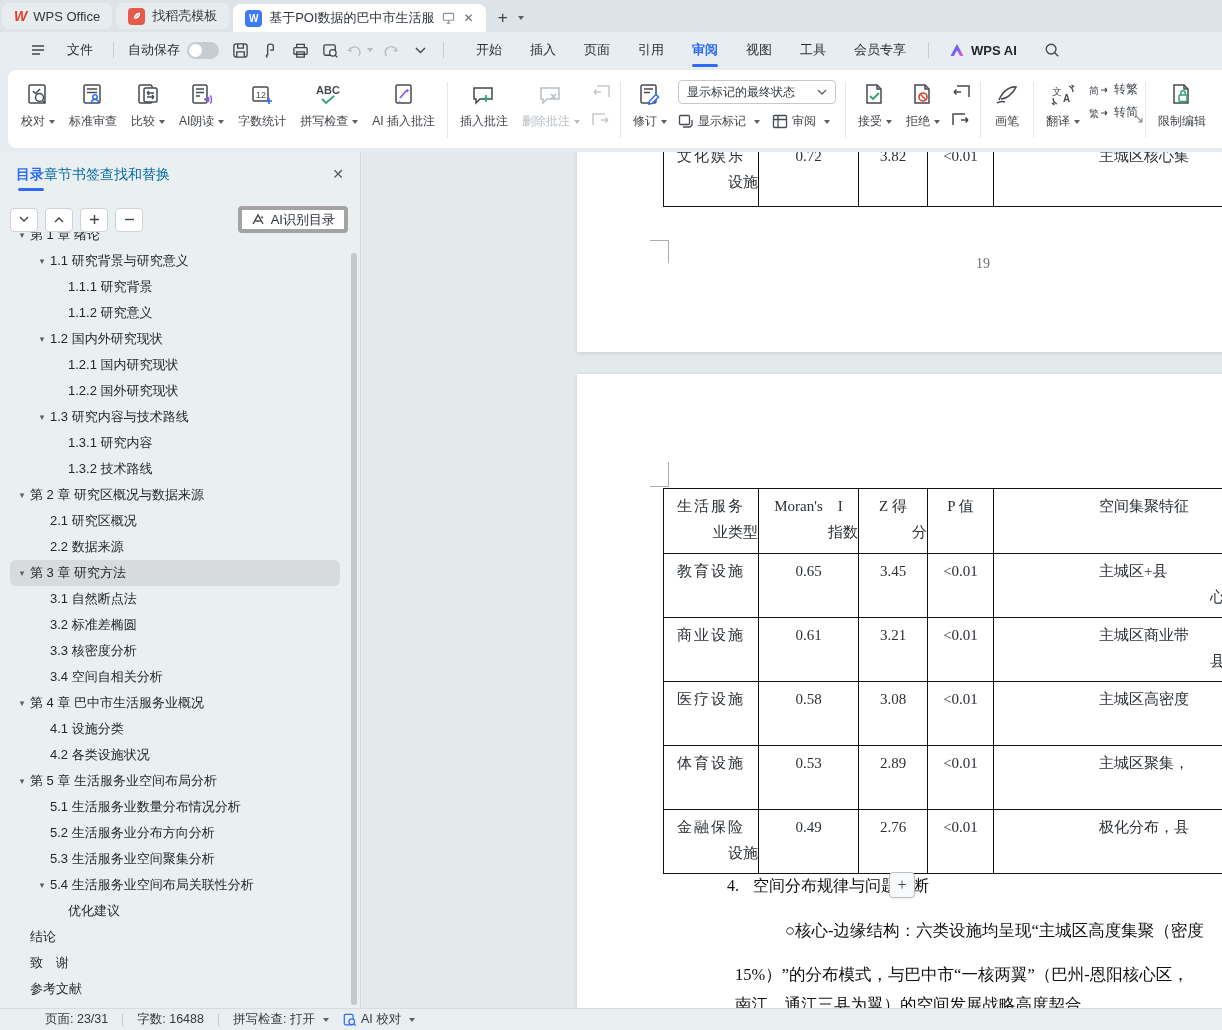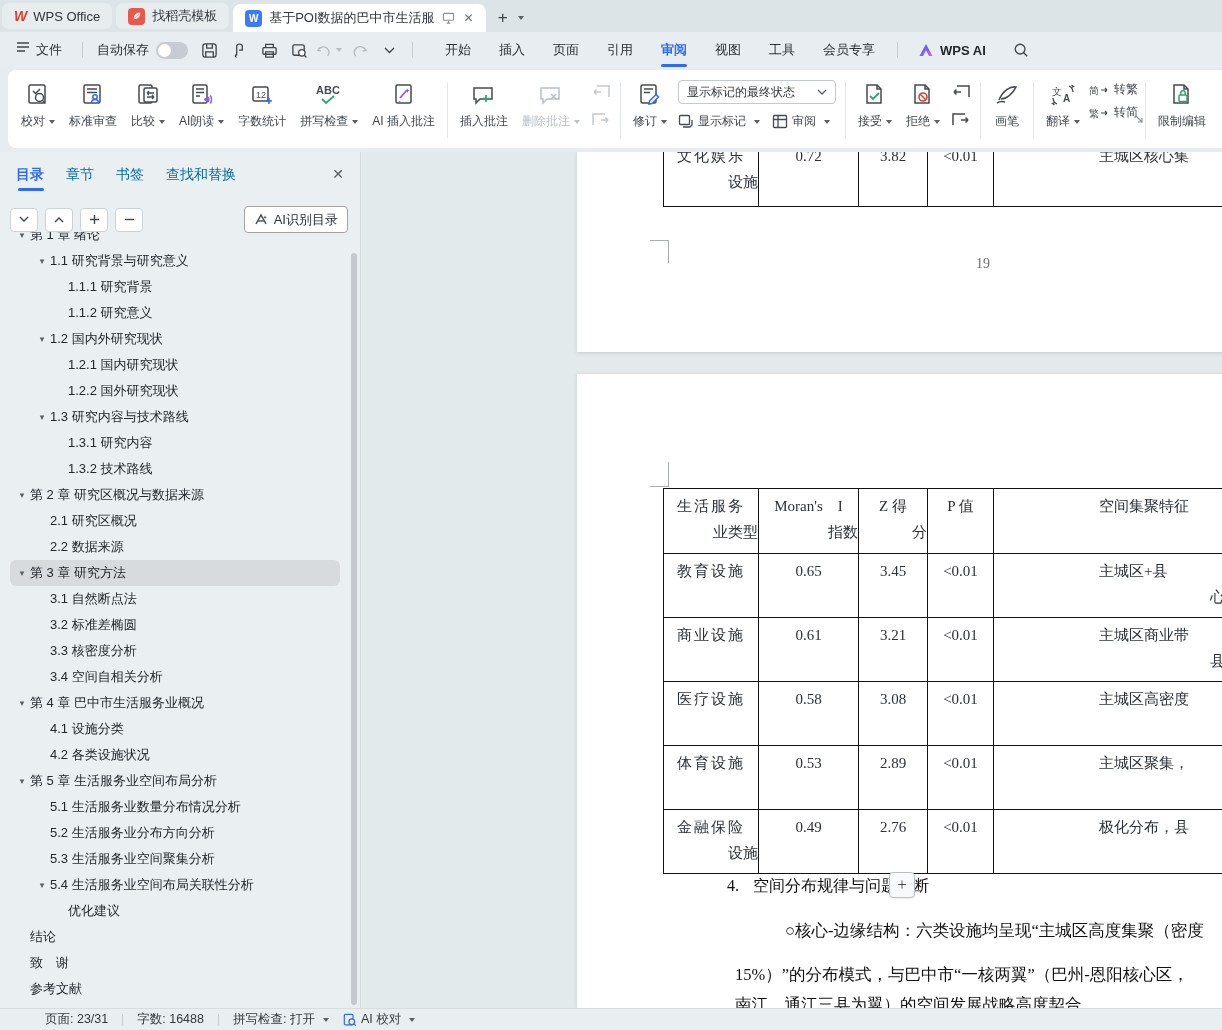--- a/index.html
+++ b/index.html
@@ -16,21 +16,21 @@
   .wlogo { color:#e23c2b; font-weight:800; font-size:14px; font-style:italic; letter-spacing:-1px; }
   .docer { background:#e65a4b; }
   .writer { background:#3b7cf6; }
   .tab-x { color:#6b7177; font-size:12px; margin-left:2px; }
   .mini-ic { display:inline-flex; align-items:center; }
   .tab-plus { font-size:17px; color:#3c4247; margin:0 6px 4px 10px; }
   .car { display:inline-block; width:0; height:0; border-left:3.5px solid transparent; border-right:3.5px solid transparent; border-top:4px solid #5a6066; margin-left:4px; vertical-align:middle; }
 
   
   .menubar { position:absolute; left:0; top:32px; width:100%; height:36px; background:#e7edf0; display:flex; align-items:center; font-size:13px; }
-  .mb-file { display:flex; gap:6px; padding:0 12px 0 16px; color:#2c3136; }
+  .mb-file { display:flex; align-items:center; gap:22px; padding:0 12px 0 31px; color:#2c3136; }
   .vdiv { width:1px; height:16px; background:#c7cdd2; margin:0 8px; }
   .autosave { display:flex; align-items:center; gap:7px; padding:0 6px; }
   .toggle { width:32px; height:17px; border-radius:9px; background:#c6ccd1; position:relative; }
   .toggle .knob { position:absolute; left:2px; top:2px; width:13px; height:13px; border-radius:50%; background:#fff; }
   .qbtn { width:26px; height:24px; display:flex; align-items:center; justify-content:center; border-radius:4px; margin:0 2px; }
   .qbtn svg { display:block; }
   .menu-tabs { display:flex; align-items:center; margin-left:10px; }
   .mtab { position:relative; padding:8px 14px; color:#2c3136; }
   .mtab.active { color:#2f6bf5; font-weight:bold; }
   .mtab.active::after { content:""; position:absolute; left:50%; transform:translateX(-50%); bottom:0px; width:26px; height:3px; border-radius:2px; background:#2f6bf5; }
@@ -52,28 +52,28 @@
   .drop { width:158px; height:24px; border:1px solid #c3c9cd; border-radius:4px; background:#fff; display:flex; align-items:center; font-size:12px; color:#33383d; padding:0 8px; justify-content:space-between; }
   .mini-row { display:flex; gap:12px; align-items:center; }
   .mini-btn { display:flex; align-items:center; gap:4px; font-size:12px; color:#41464b; }
   .cc-col { display:flex; flex-direction:column; gap:6px; padding:5px 2px; position:relative; }
   .cc-item { display:flex; align-items:center; gap:5px; font-size:12px; color:#41464b; }
   .corner { position:absolute; right:-4px; bottom:-2px; }
 
   
   .content { position:absolute; left:0; top:152px; width:1222px; height:856px; }
   .sidebar { position:absolute; left:0; top:0; width:361px; height:856px; background:#eaf0f2; border-right:1px solid #d3d9dc; overflow:hidden; }
-  .sb-tabs { display:flex; align-items:flex-start; gap:22px; padding:14px 16px 6px 16px; font-size:14px; }
+  .sb-tabs { display:flex; align-items:flex-start; padding:14px 16px 6px 16px; font-size:14px; }
   .sb-tab { position:relative; color:#0369a1; }
   .sb-tab.active { color:#2f6bf5; font-weight:bold; }
   .sb-tab.active::after { content:""; position:absolute; left:2px; bottom:-7px; width:26px; height:3px; border-radius:2px; background:#2f6bf5; }
   .sb-close { margin-left:auto; color:#555b61; font-size:14px; }
   .sb-toolrow { display:flex; align-items:center; padding:16px 12px 4px 10px; }
   .sq { width:28px; height:24px; background:#fff; border:1px solid #ccd2d6; border-radius:4px; display:flex; align-items:center; justify-content:center; margin-right:7px; color:#41464b; }
-  .ai-outline { margin-left:auto; height:27px; background:#fff; border:1px solid #a3a3a3; border-radius:4px; display:flex; align-items:center; gap:5px; font-size:13px; padding:0 9px; color:#2c3136; }
+  .ai-outline { margin-left:auto; height:27px; background:#fff; border:4px solid #a3a3a3; border-radius:4px; display:flex; align-items:center; gap:5px; font-size:13px; padding:0 9px; color:#2c3136; }
   .toc { position:absolute; left:0; top:80px; bottom:0; width:350px; overflow:hidden; }
   .toc-inner { margin-top:-10px; }
   .toc-item { display:flex; align-items:center; height:26px; margin:0 10px 0 10px; border-radius:6px; font-size:13px; color:#23282d; white-space:nowrap; }
   .toc-item .tri { width:16px; text-align:center; font-size:9px; color:#596066; flex:0 0 16px; }
   .toc-item.lvl1 { padding-left:4px; }
   .toc-item.lvl2 { padding-left:24px; }
   .toc-item.lvl3 { padding-left:42px; }
   .toc-item.selected { background:#d7dbde; }
   .sb-scroll { position:absolute; left:351px; top:101px; width:6px; height:752px; border-radius:3px; background:#c3c9cd; }
 

